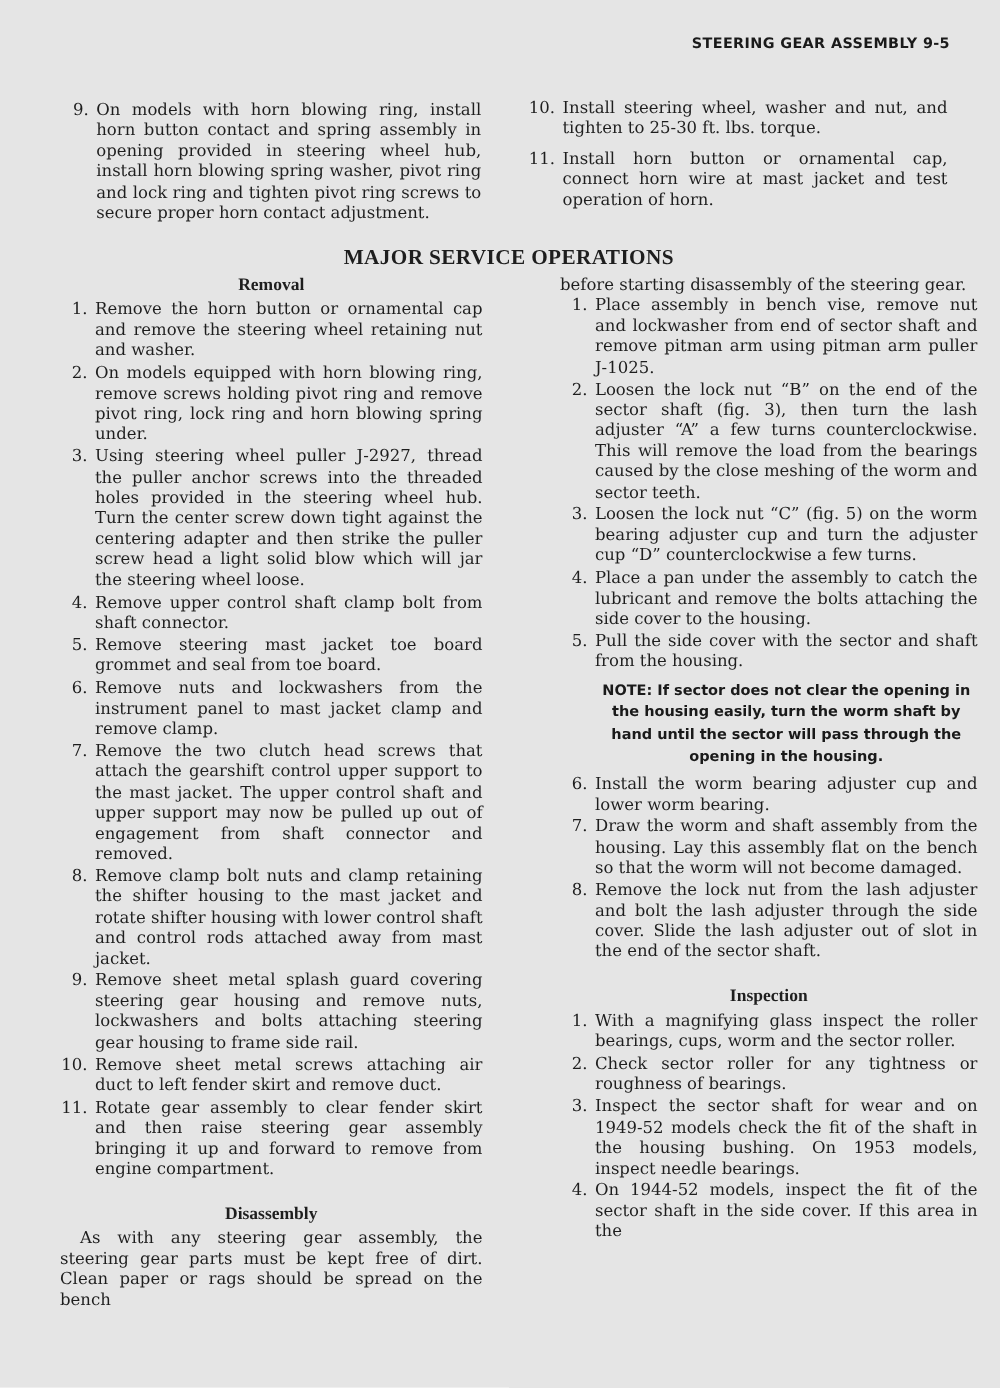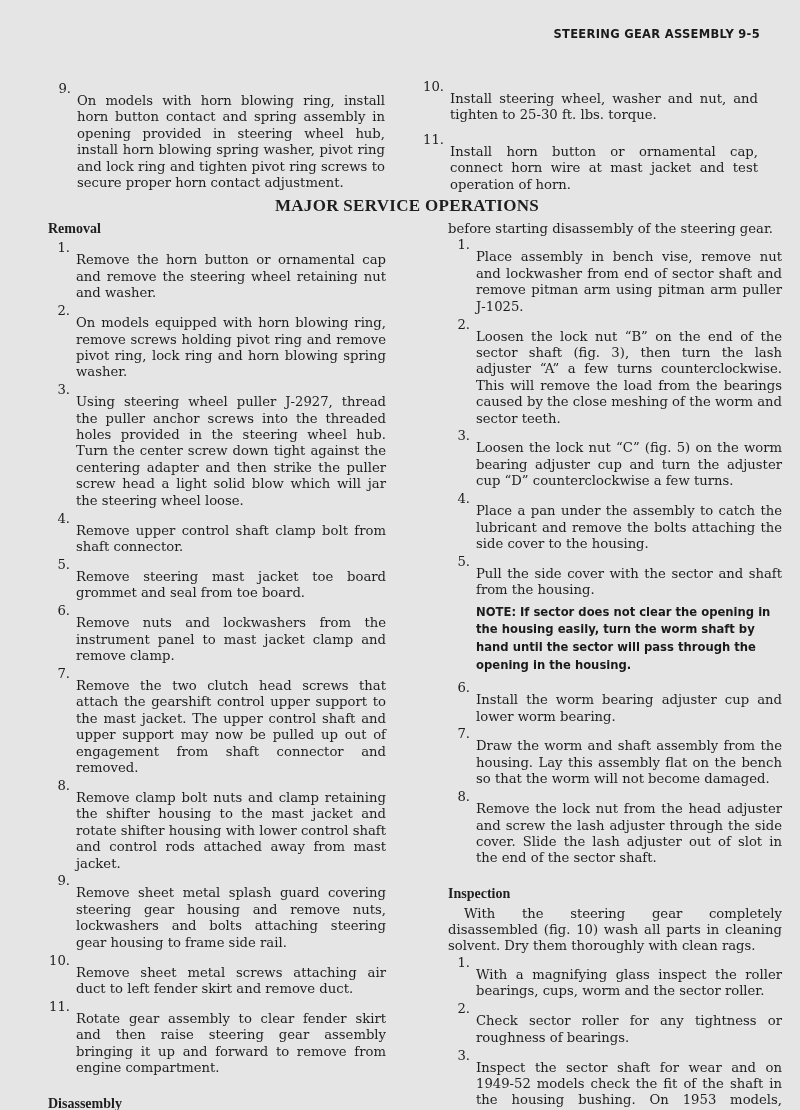--- a/index.html
+++ b/index.html
@@ -10,30 +10,30 @@
          font-family: "DejaVu Sans", "Liberation Sans", sans-serif; font-weight: bold;
          font-size: 11.5px; letter-spacing: 0.3px; color: #1a1a1a; }
   .col { position: absolute; font-size: 13.2px; line-height: 16.4px; }
   .col-left-top { left: 53px; top: 81px; width: 332px; }
   .col-right-top { left: 422px; top: 79px; width: 336px; }
   .col-left { left: 48px; top: 221px; width: 338px; }
   .col-right { left: 448px; top: 221px; width: 334px; }
   ol { list-style: none; margin: 0; padding: 0; }
   li.step { display: flex; margin-bottom: 1.5px; }
   li.step .num { flex: 0 0 28px; text-align: right; padding-right: 6px; box-sizing: border-box; }
-  li.step .txt { flex: 1; text-align: justify; margin-top: 12px; }
+  li.step .txt { flex: 1; text-align: justify; }
   .col-left-top li.step .num { flex-basis: 24px; }
   .major-title { position: absolute; left: 0; width: 800px; top: 196px; text-align: center;
          font-family: "Liberation Serif", "DejaVu Serif", serif; font-weight: bold; font-size: 17px;
          letter-spacing: 0.3px; padding-left: 14px; box-sizing: border-box; }
   .subhead { font-weight: bold; font-family: "Liberation Serif", "DejaVu Serif", serif; font-size: 14px;
-         margin: 4px 0 3px 0; }
+         margin: 4px 0 3px 0; text-align: center; }
   .para { text-align: justify; text-indent: 16px; }
   .note { font-family: "DejaVu Sans", "Liberation Sans", sans-serif; font-weight: bold;
-         font-size: 11.6px; line-height: 17.6px; margin: 5px 0 6px 28px; text-align: left; color: #1a1a1a; }
+         font-size: 11.6px; line-height: 17.6px; margin: 5px 0 6px 28px; text-align: center; color: #1a1a1a; }
   .gap { height: 14px; }
 </style>
 </head>
 <body>
 
 <div class="page">
 
   <div class="running-head">STEERING GEAR ASSEMBLY 9-5</div>
 
   <div class="col col-left-top">
@@ -62,21 +62,21 @@
 
   <div class="col col-left">
     <div class="subhead" style="margin-top:0">Removal</div>
     <ol>
       <li class="step">
           <span class="num">1.</span>
           <span class="txt">Remove the horn button or ornamental cap and remove the steering wheel retaining nut and washer.</span>
         </li>
       <li class="step">
           <span class="num">2.</span>
-          <span class="txt">On models equipped with horn blowing ring, remove screws holding pivot ring and remove pivot ring, lock ring and horn blowing spring washer.</span>
+          <span class="txt">On models equipped with horn blowing ring, remove screws holding pivot ring and remove pivot ring, lock ring and horn blowing spring under.</span>
         </li>
       <li class="step">
           <span class="num">3.</span>
           <span class="txt">Using steering wheel puller J-2927, thread the puller anchor screws into the threaded holes provided in the steering wheel hub. Turn the center screw down tight against the centering adapter and then strike the puller screw head a light solid blow which will jar the steering wheel loose.</span>
         </li>
       <li class="step">
           <span class="num">4.</span>
           <span class="txt">Remove upper control shaft clamp bolt from shaft connector.</span>
         </li>
       <li class="step">
@@ -103,20 +103,21 @@
           <span class="num">10.</span>
           <span class="txt">Remove sheet metal screws attaching air duct to left fender skirt and remove duct.</span>
         </li>
       <li class="step">
           <span class="num">11.</span>
           <span class="txt">Rotate gear assembly to clear fender skirt and then raise steering gear assembly bringing it up and forward to remove from engine compartment.</span>
         </li>
     </ol>
     <div class="gap"></div>
     <div class="subhead">Disassembly</div>
+    <div class="para">As with any steering gear assembly, the steering gear parts must be kept free of dirt. Clean paper or rags should be spread on the bench</div>
   </div>
 
   <div class="col col-right">
     <div class="para" style="text-indent:0">before starting disassembly of the steering gear.</div>
     <ol>
       <li class="step">
           <span class="num">1.</span>
           <span class="txt">Place assembly in bench vise, remove nut and lockwasher from end of sector shaft and remove pitman arm using pitman arm puller J-1025.</span>
         </li>
       <li class="step">
@@ -141,26 +142,25 @@
       <li class="step">
           <span class="num">6.</span>
           <span class="txt">Install the worm bearing adjuster cup and lower worm bearing.</span>
         </li>
       <li class="step">
           <span class="num">7.</span>
           <span class="txt">Draw the worm and shaft assembly from the housing. Lay this assembly flat on the bench so that the worm will not become damaged.</span>
         </li>
       <li class="step">
           <span class="num">8.</span>
-          <span class="txt">Remove the lock nut from the head adjuster and screw the lash adjuster through the side cover. Slide the lash adjuster out of slot in the end of the sector shaft.</span>
+          <span class="txt">Remove the lock nut from the lash adjuster and bolt the lash adjuster through the side cover. Slide the lash adjuster out of slot in the end of the sector shaft.</span>
         </li>
     </ol>
     <div class="gap"></div>
     <div class="subhead">Inspection</div>
-    <div class="para">With the steering gear completely disassembled (fig. 10) wash all parts in cleaning solvent. Dry them thoroughly with clean rags.</div>
     <ol>
       <li class="step">
           <span class="num">1.</span>
           <span class="txt">With a magnifying glass inspect the roller bearings, cups, worm and the sector roller.</span>
         </li>
       <li class="step">
           <span class="num">2.</span>
           <span class="txt">Check sector roller for any tightness or roughness of bearings.</span>
         </li>
       <li class="step">

